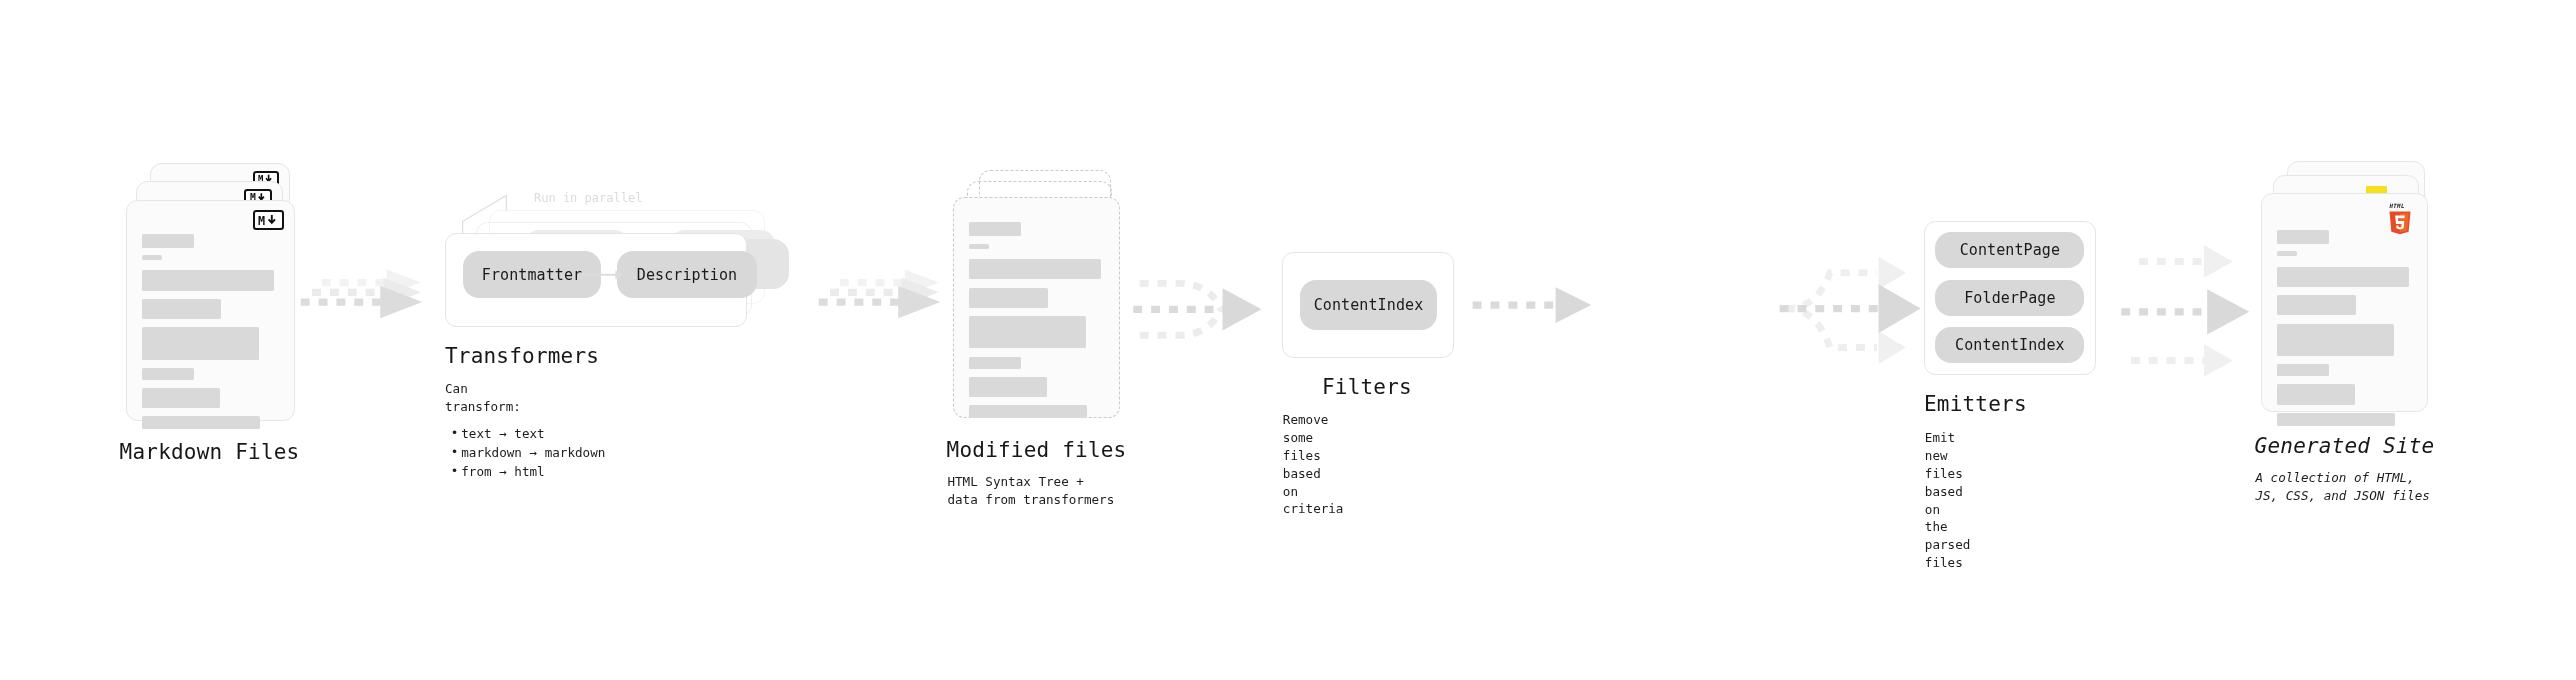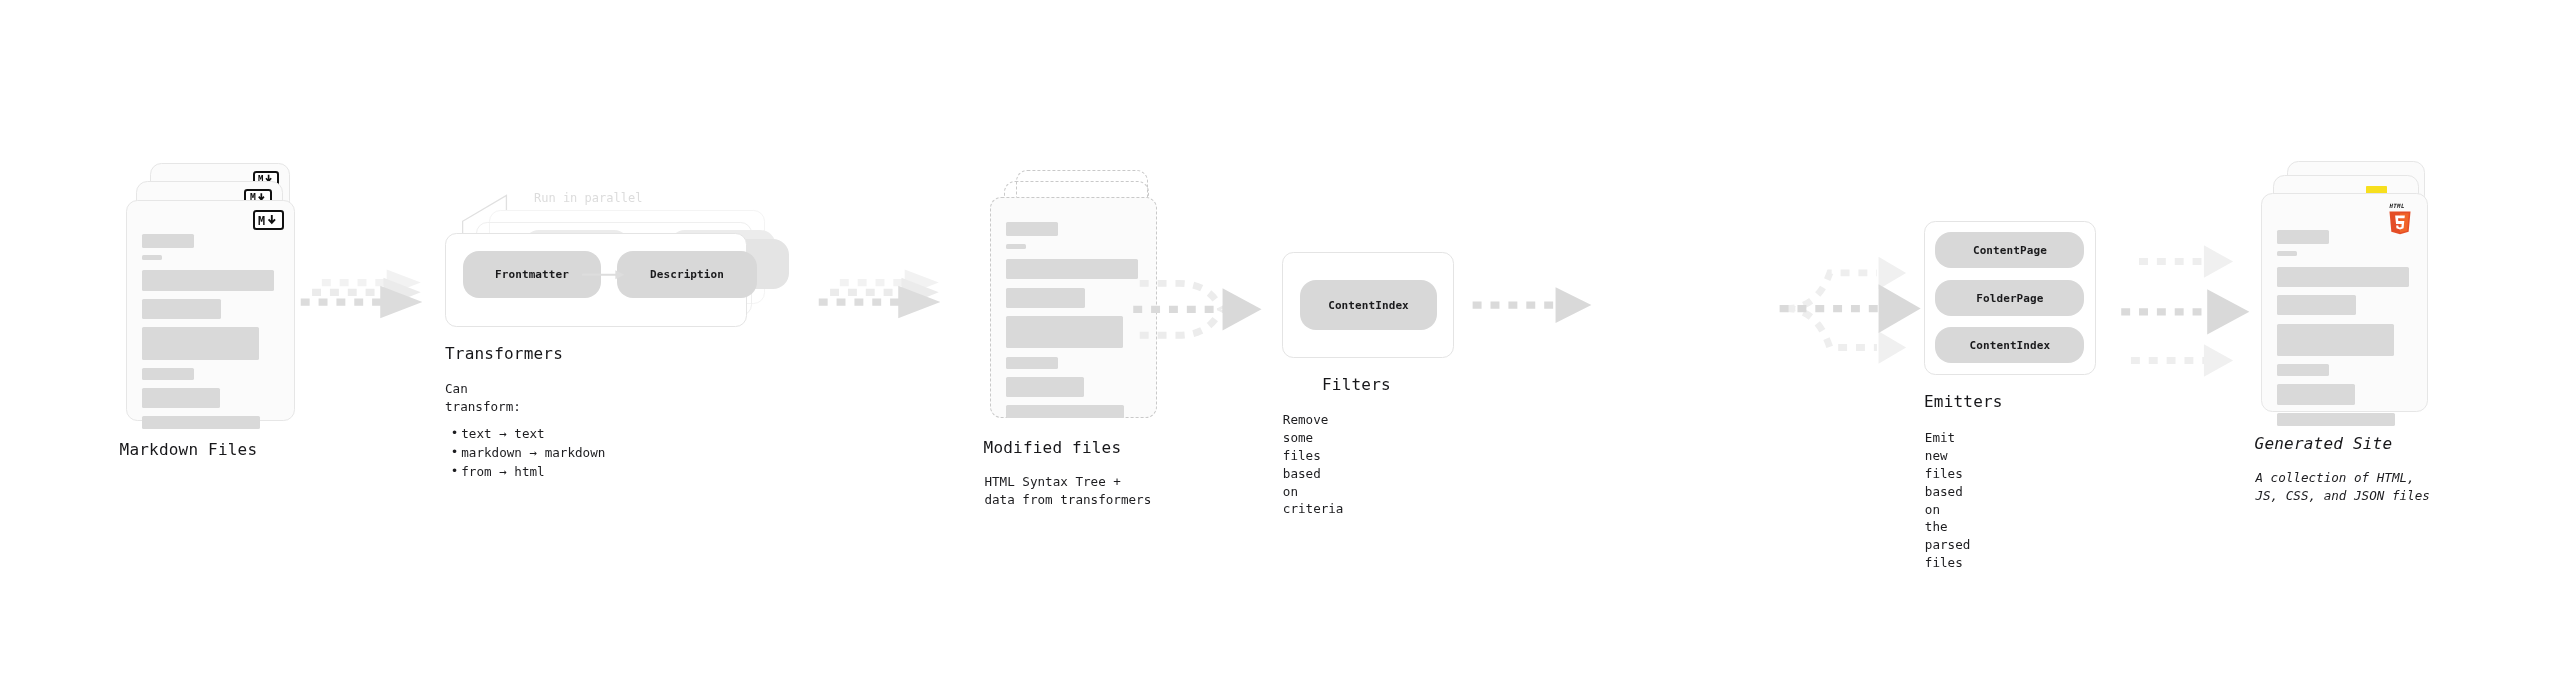--- a/index.html
+++ b/index.html
@@ -19,21 +19,21 @@
     width: 2576px;
     height: 681px;
     background: #ffffff;
     overflow: hidden;
   }
 
   
   .stage { position: absolute; }
 
   .stage-title {
-    font-size: 16px;
+    font-size: 21px;
     font-weight: 400;
     letter-spacing: 0.2px;
     color: #17171a;
     white-space: nowrap;
     line-height: 1.1;
   }
   .stage-caption {
     font-size: 12.6px;
     line-height: 1.42;
     color: #1d1d20;
@@ -104,26 +104,25 @@
   .group-box.ghost2 { border-color: #efefef; background: transparent; }
   .group-box.ghost1 { border-color: #f4f4f4; background: transparent; }
 
   .pill {
     position: absolute;
     background: #d8d8d8;
     border-radius: 16px;
     display: flex;
     align-items: center;
     justify-content: center;
-    font-size: 11px;
+    font-size: 15px;
     color: #1a1a1c;
     letter-spacing: 0.1px;
     white-space: nowrap;
     box-sizing: border-box;
-    font-weight: bold;
   }
   .pill.ghost-a { background: #e4e4e4; color: transparent; }
   .pill.ghost-b { background: #ececec; color: transparent; }
 
   .inner-arrow { position: absolute; }
   .inner-arrow svg { display: block; }
 
   .parallel-label {
     position: absolute;
     font-size: 12px;
@@ -285,21 +284,21 @@
         <line x1="28" y1="18" x2="118" y2="18" stroke="#f2f2f2"></line>
         <line x1="16" y1="30" x2="118" y2="30" stroke="#ebebeb"></line>
         <line x1="2" y1="42" x2="118" y2="42" stroke="#dcdcdc"></line>
       </g>
       <polygon points="108,2 150,18 108,34" fill="#f2f2f2"></polygon>
       <polygon points="104,12 150,30 104,48" fill="#ebebeb"></polygon>
       <polygon points="100,22 152,42 100,62" fill="#dcdcdc"></polygon>
     </svg>
   </div>
 
-  <div class="stage" style="left:986px; top:163px;">
+  <div class="stage" style="left:949px; top:163px;">
     <div class="filecard-wrap" style="width:187px;height:268px;">
       <div class="filecard dashed" style="left:30px; top:6.5px; width:132px; height:41px; background:transparent;"></div>
       <div class="filecard dashed" style="left:18px; top:18px; width:145px; height:41px; background:transparent;"></div>
       <div class="filecard dashed" style="left:4.1px; top:34px; width:167px; height:221px;">
         <div class="fc-lines" style="top:24.4px;">
           <div class="fc-line" style="width:52px;height:14px;"></div>
           <div class="fc-line" style="width:19.5px;height:4.9px;margin-bottom:10.6px;"></div>
           <div class="fc-line" style="width:132px;height:20.3px;margin-bottom:8.1px;"></div>
           <div class="fc-line" style="width:79px;height:20.3px;margin-bottom:8.1px;"></div>
           <div class="fc-line" style="width:117px;height:32.5px;margin-bottom:8.1px;"></div>

